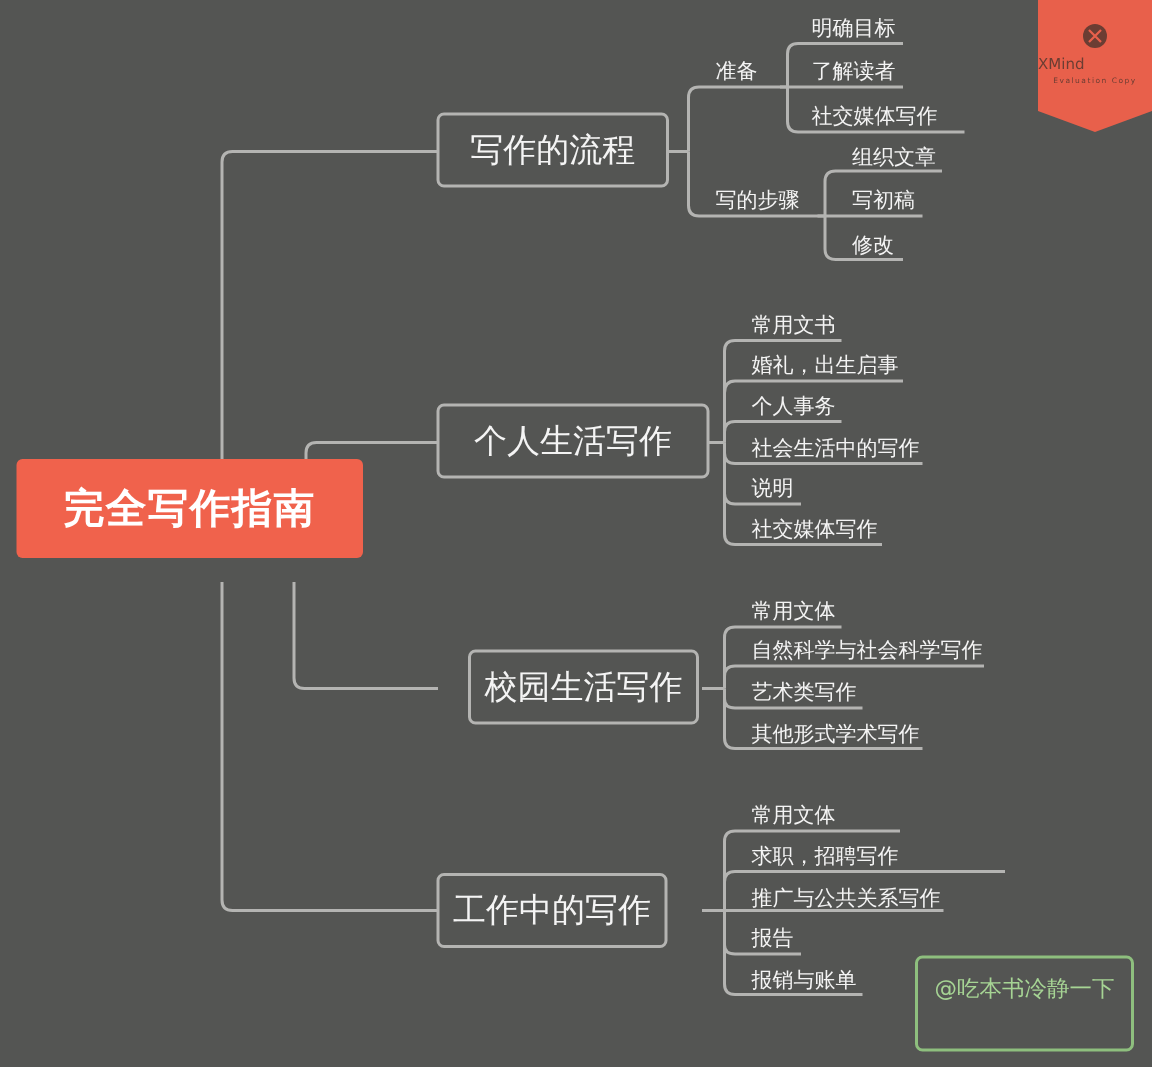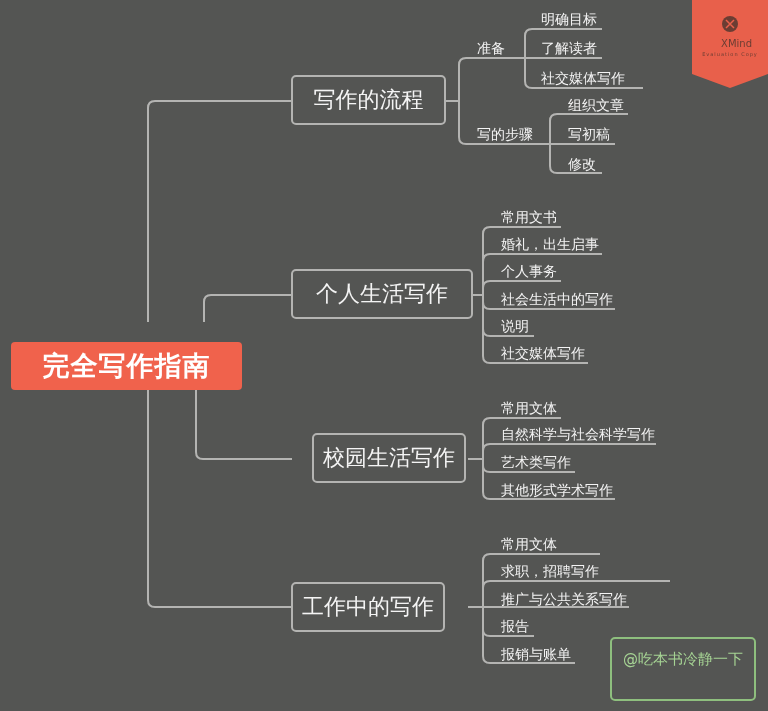--- a/index.html
+++ b/index.html
@@ -8,21 +8,21 @@
     background: #545553;
     position: relative;
     overflow: hidden;
     font-family: "DejaVu Sans", "Liberation Sans", sans-serif;
     color: #f2f2f2;
   }
   svg.lines { position: absolute; left: 0; top: 0; width: 768px; height: 711px; }
   svg.lines path { fill: none; stroke: #b4b4b2; stroke-width: 2; }
 
   .root {
-    position: absolute; left: 11px; top: 342px; width: 231px; height: 48px;
+    position: absolute; left: 11px; top: 306px; width: 231px; height: 66px;
     background: #f0624c; border-radius: 4px;
     display: flex; align-items: center; justify-content: center;
     font-size: 27px; font-weight: bold; color: #ffffff;
     letter-spacing: 1px;
   }
   .main {
     position: absolute; height: 50px;
     border: 2px solid #b4b4b2; border-radius: 5px;
     box-sizing: border-box;
     display: flex; align-items: center; justify-content: center;
@@ -32,21 +32,21 @@
   .sub {
     position: absolute; font-size: 14px; color: #f4f4f4;
     white-space: nowrap; line-height: 18px;
   }
 
   .badge {
     position: absolute; left: 692px; top: 0; width: 76px; height: 88px;
   }
   .badge svg { position: absolute; left: 0; top: 0; }
   .badge .logo-text {
-    position: absolute; left: 0; width: 60px; top: 38px; text-align: right;
+    position: absolute; left: 0; width: 60px; top: 38px; text-align: left;
     font-size: 10px; color: #6b3d33;
   }
   .badge .logo-sub {
     position: absolute; left: 0; width: 76px; top: 51px; text-align: center;
     font-size: 5px; color: #6b3d33; letter-spacing: 1px;
   }
 
   .credit {
     position: absolute; left: 610px; top: 637px; width: 146px; height: 64px;
     border: 2px solid #8ebf7e; border-radius: 5px; box-sizing: border-box;

